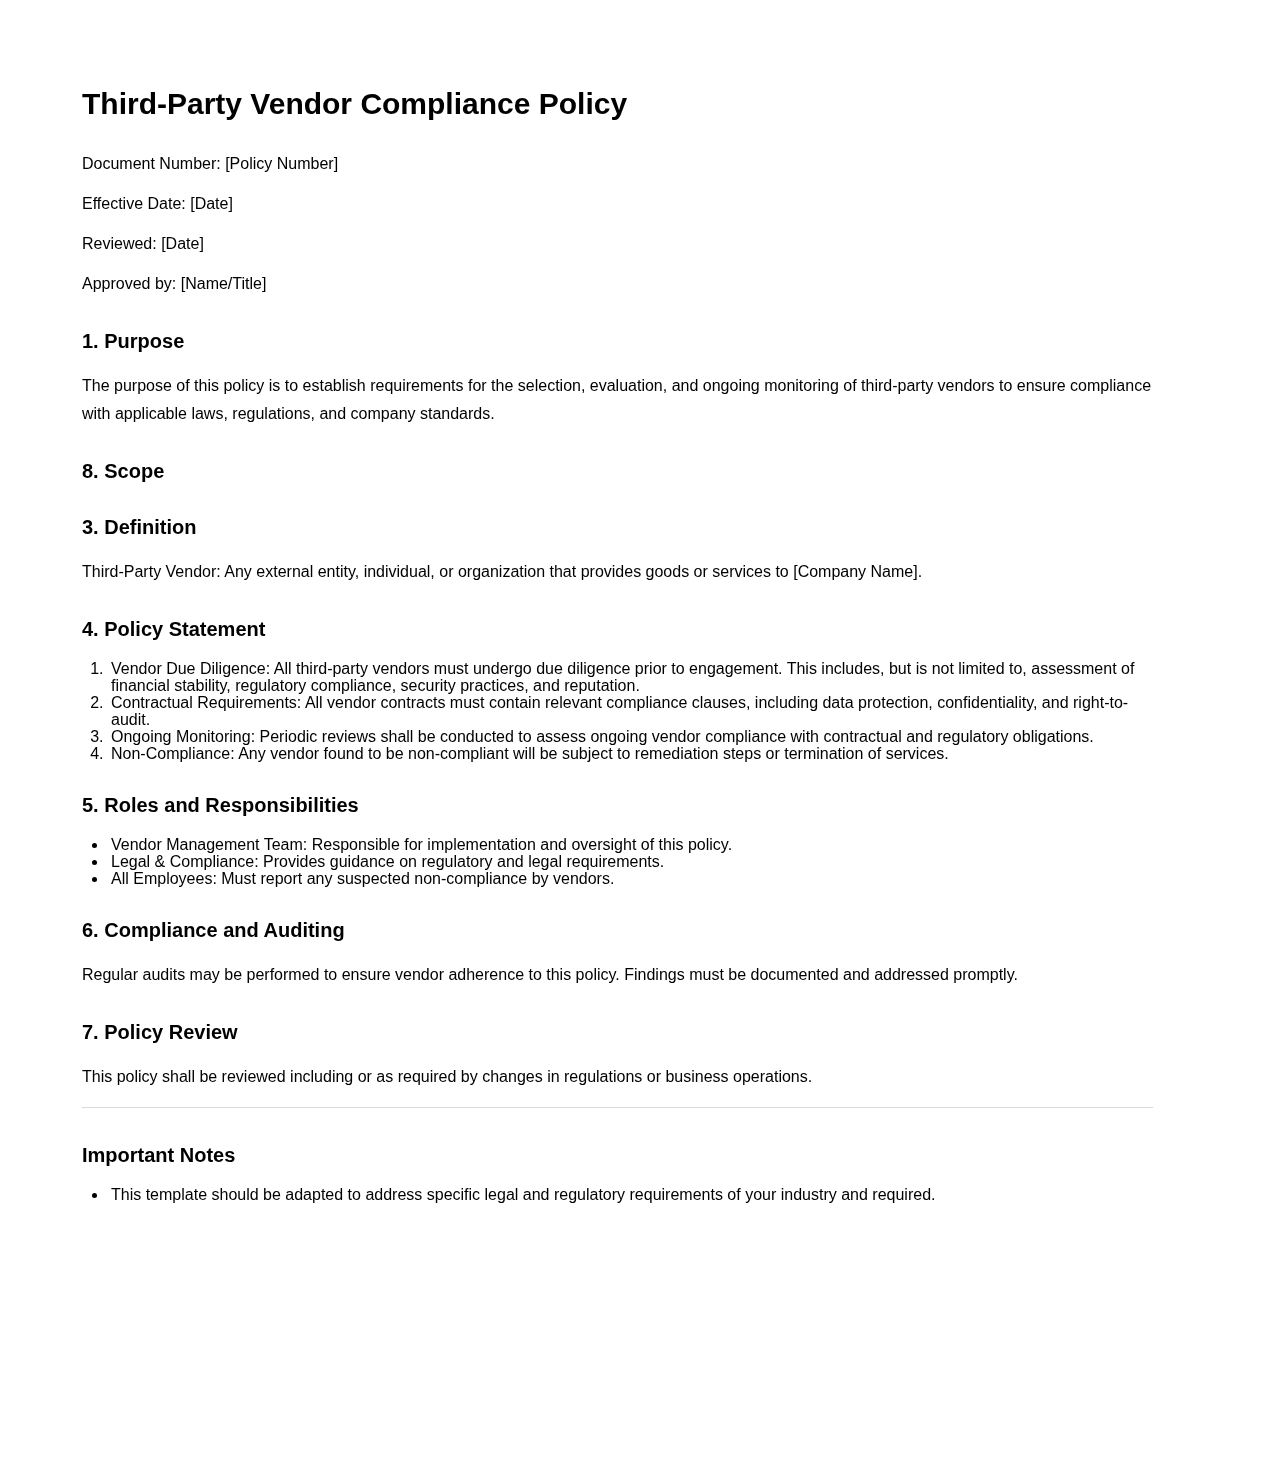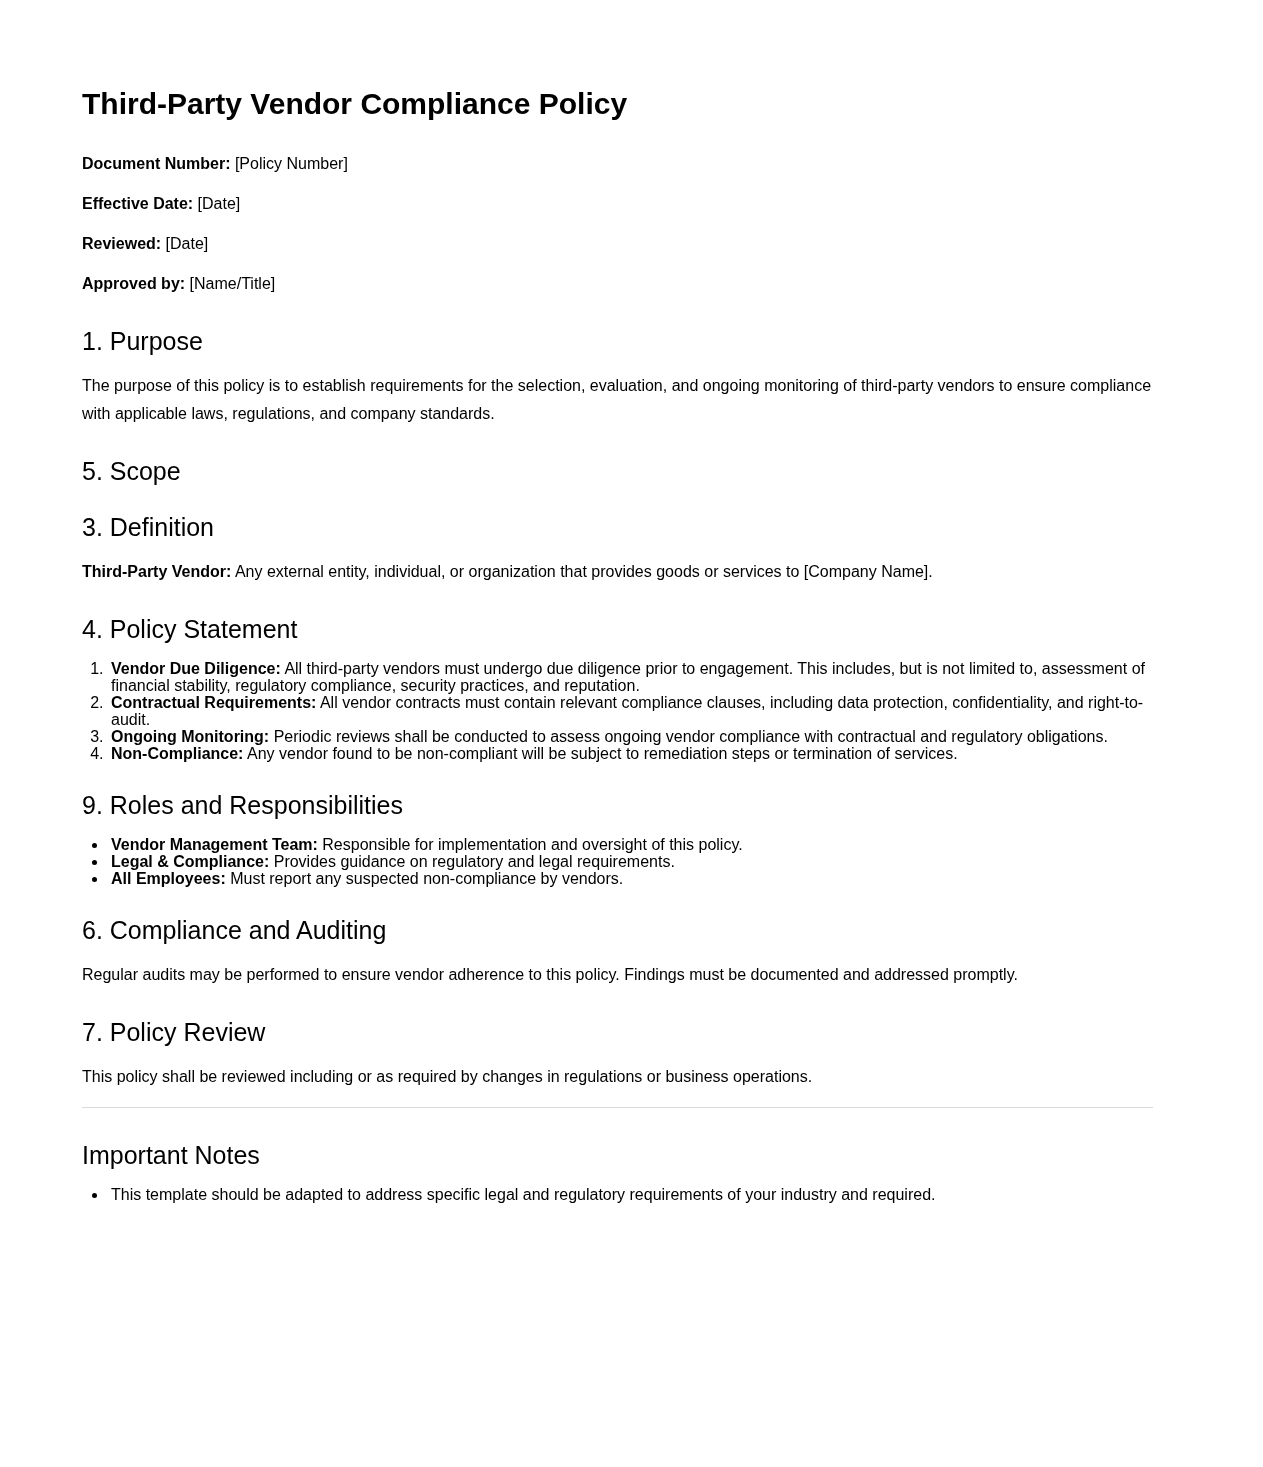--- a/index.html
+++ b/index.html
@@ -22,44 +22,44 @@
     line-height: 36px;
     font-weight: 700;
     margin: 0 0 28px 0;
   }
   p.meta {
     font-size: 16px;
     line-height: 28px;
     margin: 0 0 12px 0;
   }
   h2.section-heading {
-    font-size: 25px;
+    font-size: 20px;
     line-height: 26px;
-    font-weight: 400;
+    font-weight: 700;
     margin: 30px 0 18px 0;
   }
   h2.notes-heading {
     margin-top: 34px;
   }
   p.body-text {
     font-size: 16px;
     line-height: 28px;
     margin: 16px 0;
   }
   ol.doc-list, ul.doc-list {
     font-size: 16px;
     line-height: 17px;
     margin: 16px 0;
     padding-left: 26px;
   }
   ol.doc-list li, ul.doc-list li {
     margin: 0;
     padding-left: 3px;
   }
-  strong { font-weight: 700; }
+  strong { font-weight: 400; }
   hr.divider {
     border: none;
     border-top: 1px solid #d9d9d9;
     margin: 16px 0;
   }
 </style>
 </head>
 <body>
 
 <div class="page">
@@ -70,40 +70,40 @@
   <p class="meta"><strong>Effective Date:</strong> <span>[Date]</span></p>
   <p class="meta"><strong>Reviewed:</strong> <span>[Date]</span></p>
   <p class="meta"><strong>Approved by:</strong> <span>[Name/Title]</span></p>
 
   <section>
     <h2 class="section-heading">1. Purpose</h2>
     <p class="body-text">The purpose of this policy is to establish requirements for the selection, evaluation, and ongoing monitoring of third-party vendors to ensure compliance with applicable laws, regulations, and company standards.</p>
   </section>
 
   <section>
-    <h2 class="section-heading">5. Scope</h2>
+    <h2 class="section-heading">8. Scope</h2>
   </section>
 
   <section>
     <h2 class="section-heading">3. Definition</h2>
     <p class="body-text"><strong>Third-Party Vendor:</strong> <span>Any external entity, individual, or organization that provides goods or services to [Company Name].</span></p>
   </section>
 
   <section>
     <h2 class="section-heading">4. Policy Statement</h2>
     <ol class="doc-list">
       <li><strong>Vendor Due Diligence:</strong> <span>All third-party vendors must undergo due diligence prior to engagement. This includes, but is not limited to, assessment of financial stability, regulatory compliance, security practices, and reputation.</span></li>
       <li><strong>Contractual Requirements:</strong> <span>All vendor contracts must contain relevant compliance clauses, including data protection, confidentiality, and right-to-audit.</span></li>
       <li><strong>Ongoing Monitoring:</strong> <span>Periodic reviews shall be conducted to assess ongoing vendor compliance with contractual and regulatory obligations.</span></li>
       <li><strong>Non-Compliance:</strong> <span>Any vendor found to be non-compliant will be subject to remediation steps or termination of services.</span></li>
     </ol>
   </section>
 
   <section>
-    <h2 class="section-heading">9. Roles and Responsibilities</h2>
+    <h2 class="section-heading">5. Roles and Responsibilities</h2>
     <ul class="doc-list">
       <li><strong>Vendor Management Team:</strong> <span>Responsible for implementation and oversight of this policy.</span></li>
       <li><strong>Legal &amp; Compliance:</strong> <span>Provides guidance on regulatory and legal requirements.</span></li>
       <li><strong>All Employees:</strong> <span>Must report any suspected non-compliance by vendors.</span></li>
     </ul>
   </section>
 
   <section>
     <h2 class="section-heading">6. Compliance and Auditing</h2>
     <p class="body-text">Regular audits may be performed to ensure vendor adherence to this policy. Findings must be documented and addressed promptly.</p>

